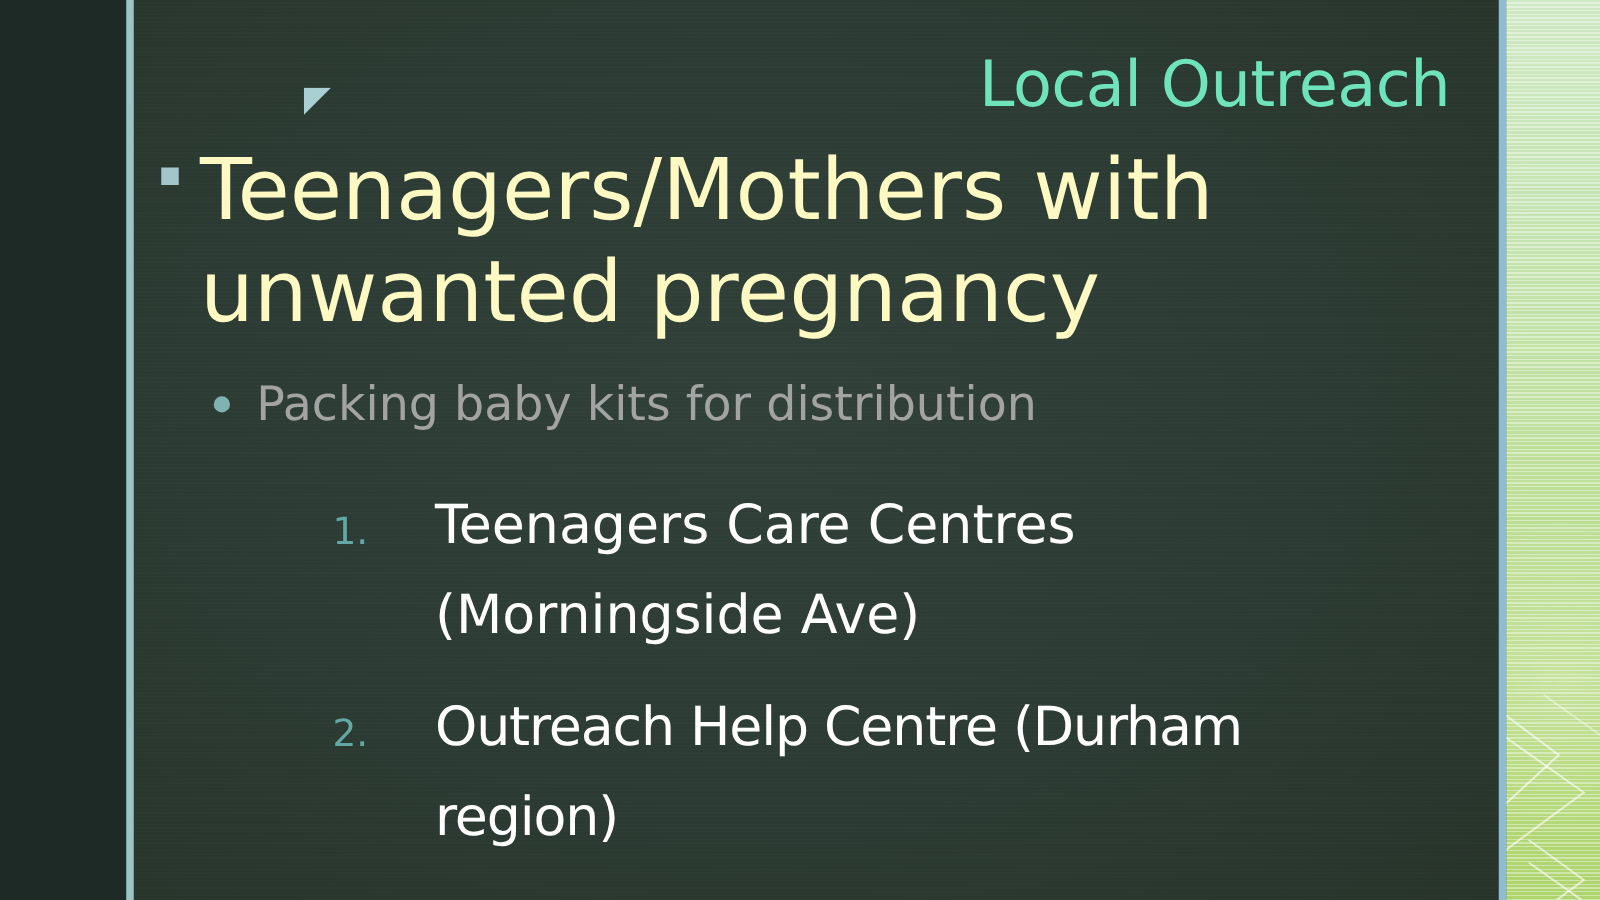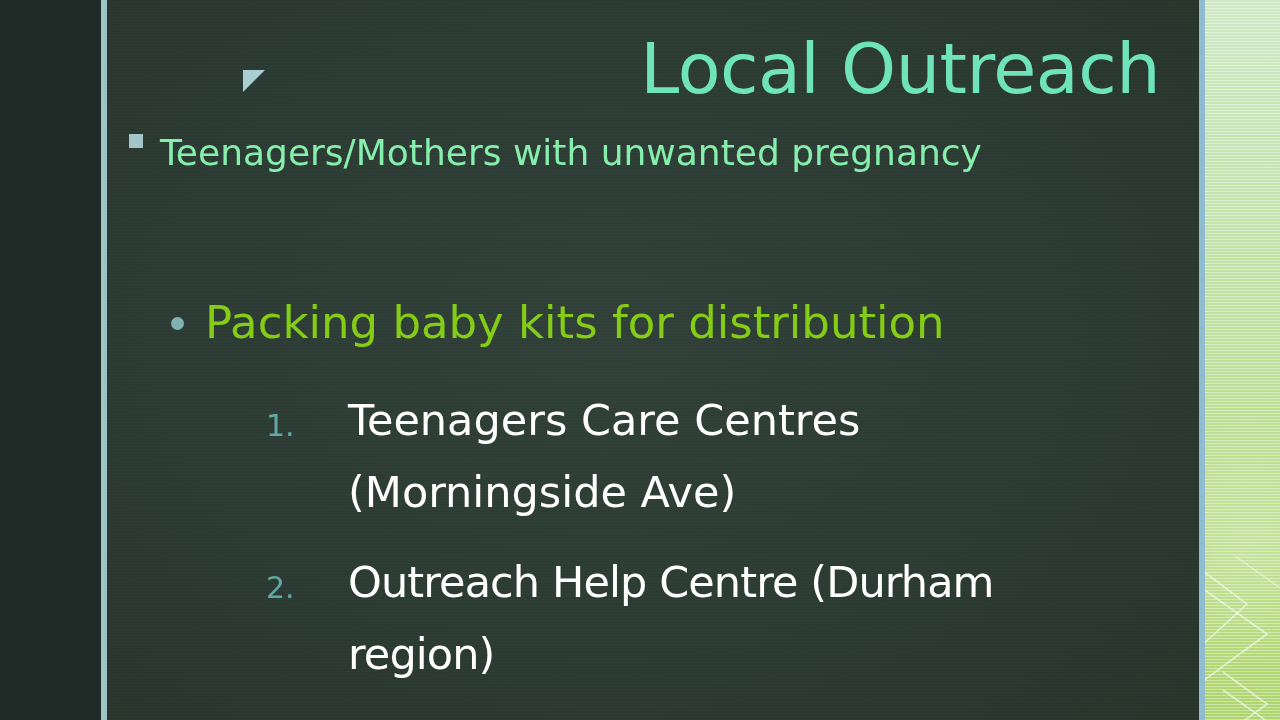--- a/index.html
+++ b/index.html
@@ -98,21 +98,21 @@
 
   
   .title {
     position: absolute;
     left: 240px;
     top: 26px;
     width: 920px;
     text-align: right;
     color: #6fe3bc;
     font-family: "DejaVu Sans", sans-serif;
-    font-size: 70px;
+    font-size: 51px;
     line-height: 86px;
     font-weight: 400;
     letter-spacing: -0.5px;
     white-space: nowrap;
   }
   .title-marker-shape {
     position: absolute;
     left: 243px;
     top: 70px;
     width: 22px;
@@ -127,22 +127,22 @@
     left: 0; top: 0;
     width: 1200px; height: 720px;
   }
 
   
   .lvl1 {
     position: absolute;
     left: 126px;
     top: 112px;
     width: 1010px;
-    color: #86efac;
-    font-size: 36px;
+    color: #fef9c3;
+    font-size: 68px;
     line-height: 82px;
     font-weight: 400;
   }
   .lvl1 .marker {
     position: absolute;
     left: 3px;
     top: 22px;
     width: 14px;
     height: 14px;
     background: #a3c6ca;
@@ -152,22 +152,22 @@
     padding-left: 34px;
     max-width: 960px;
   }
 
   
   .lvl2 {
     position: absolute;
     left: 168px;
     top: 292px;
     width: 1010px;
-    color: #84cc16;
-    font-size: 45px;
+    color: #a3a3a3;
+    font-size: 38px;
     line-height: 62px;
     font-weight: 400;
   }
   .lvl2 .marker {
     position: absolute;
     left: 3px;
     top: 25px;
     width: 13px;
     height: 13px;
     border-radius: 50%;

